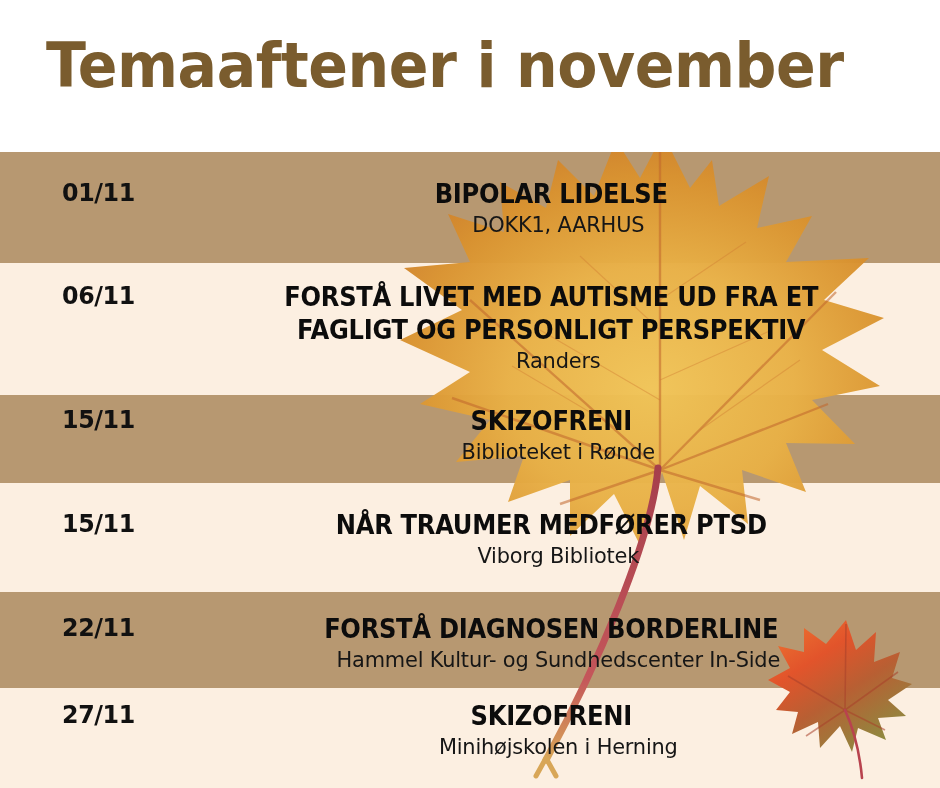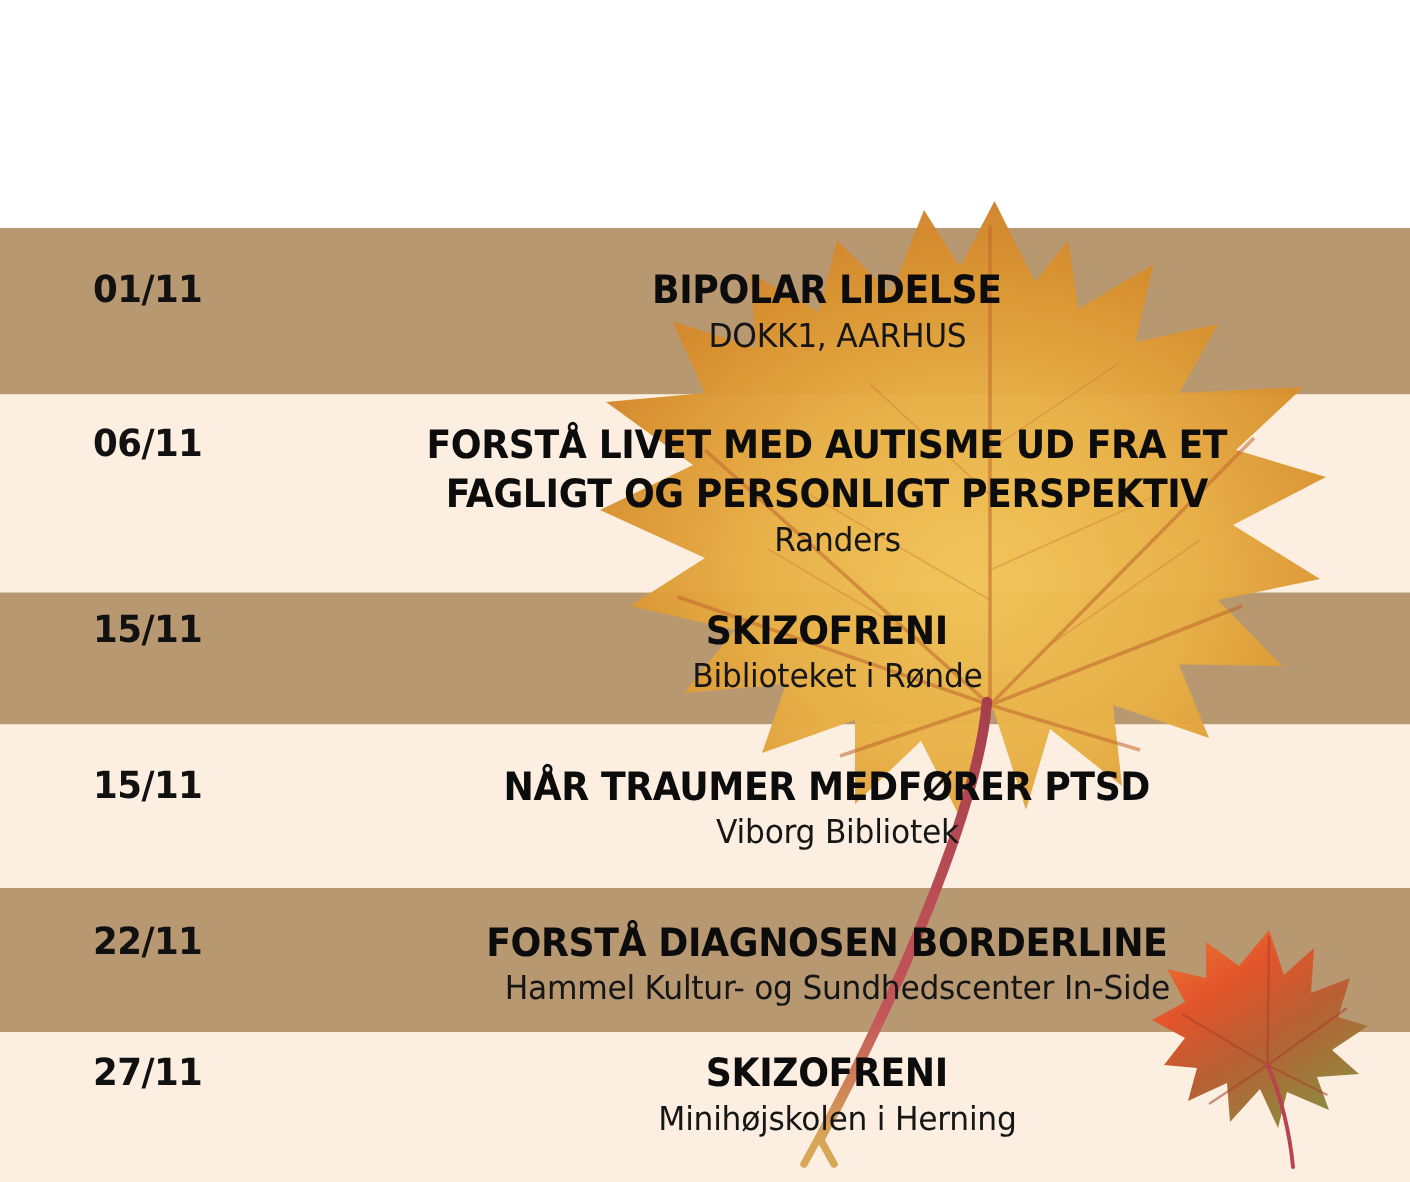--- a/index.html
+++ b/index.html
@@ -192,20 +192,23 @@
         <path d="M845,710 L846,624"></path>
         <path d="M845,710 L898,672"></path>
         <path d="M845,710 L788,676"></path>
         <path d="M845,710 L885,730"></path>
         <path d="M845,710 L806,736"></path>
       </g>
       <path d="M845,710 C854,730 860,756 862,778" stroke="#b8434e" stroke-width="2.6" fill="none" stroke-linecap="round"></path>
     </g>
   </svg>
 
+  <div id="header">
+    <div id="poster-title">Temaaftener i november</div>
+  </div>
 
   <div id="rows">
 
     <div class="row" style="top:178px;">
       <div class="row-date">01/11</div>
       <div class="row-body">
         <div class="row-title">BIPOLAR LIDELSE</div>
         <div class="row-venue">DOKK1, AARHUS</div>
       </div>
     </div>

